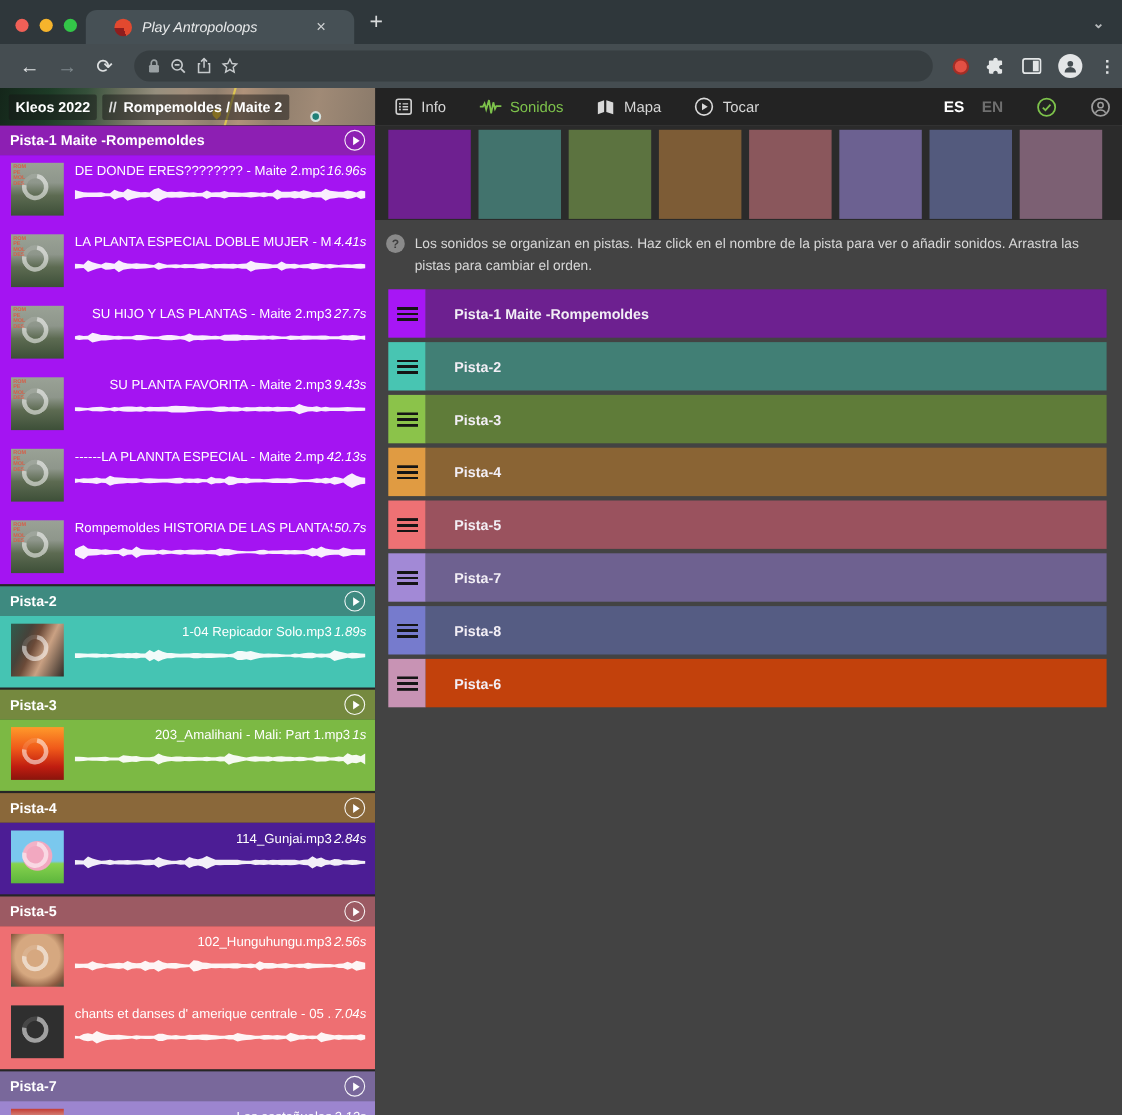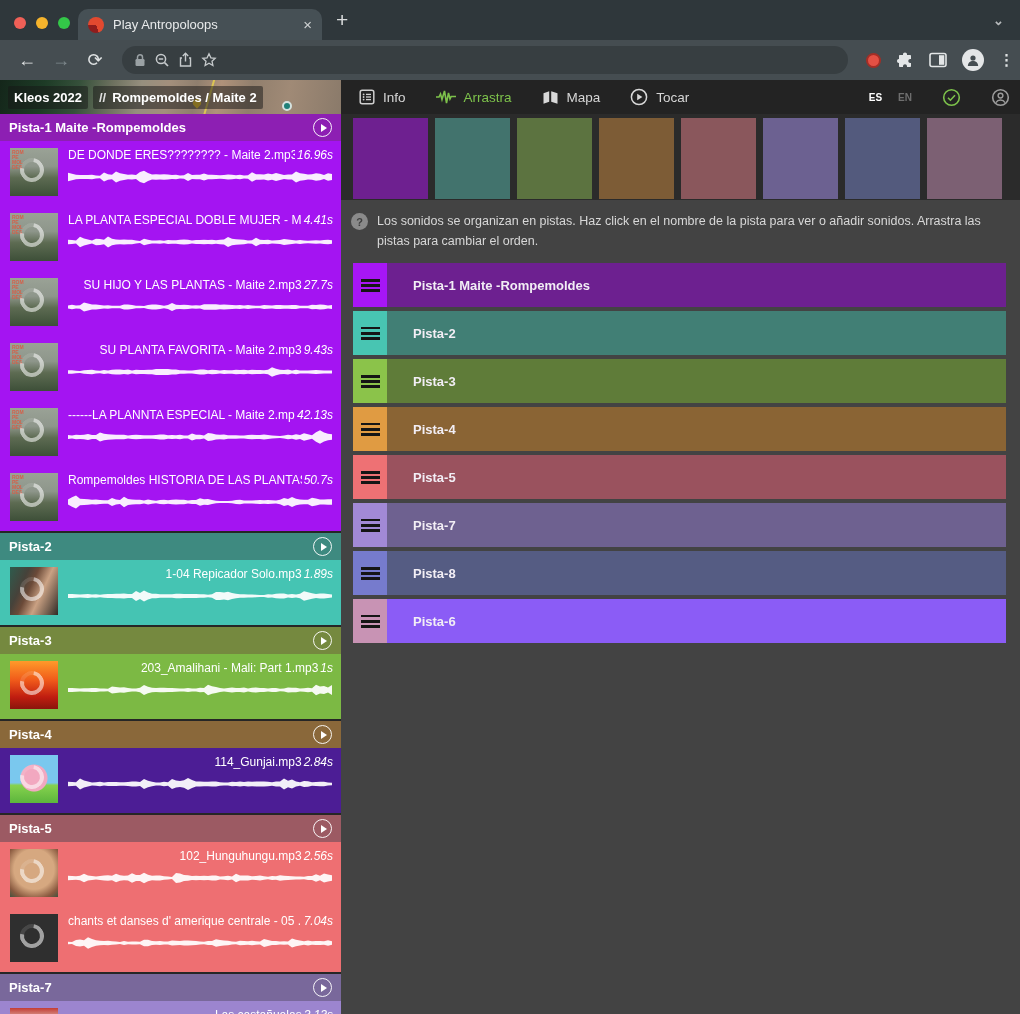--- a/index.html
+++ b/index.html
@@ -4,21 +4,21 @@
 <style>
   html,body{margin:0;padding:0;background:#1c1c1c;}
   *{box-sizing:border-box;font-family:"Liberation Sans",sans-serif;}
   #app{position:relative;width:1020px;height:1014px;overflow:hidden;background:#434343;}
 
   
   .tabstrip{position:absolute;left:0;top:0;width:100%;height:40px;background:#2f373b;}
   .traffic{position:absolute;left:14px;top:17px;display:flex;gap:10px;}
   .traffic span{width:12px;height:12px;border-radius:50%;}
   .tl-red{background:#f06057;}.tl-yellow{background:#f6b42c;}.tl-green{background:#33c748;}
-  .tab{position:absolute;left:78px;top:9px;width:244px;height:31px;background:#465055;border-radius:10px 10px 0 0;display:flex;align-items:center;gap:9px;padding:0 10px;color:#e8eaeb;font-size:13px;}
+  .tab{position:absolute;left:78px;top:9px;width:244px;height:31px;background:#465055;border-radius:10px 10px 0 0;display:flex;align-items:center;gap:9px;padding:0 26px;color:#e8eaeb;font-size:13px;font-style:italic;}
   .favicon{width:16px;height:16px;border-radius:50%;background:conic-gradient(from 160deg,#8f1d1d 0 110deg,#e2492f 110deg 360deg);flex:none;}
   .tab-title{flex:1;white-space:nowrap;overflow:hidden;}
   .tab-close{flex:none;color:#cfd2d3;font-size:15px;line-height:15px;}
   .newtab{position:absolute;left:336px;top:8px;color:#d8dadb;font-size:21px;font-weight:300;}
   .strip-chevron{position:absolute;right:16px;top:13px;color:#b7babc;font-size:13px;font-weight:bold;}
 
   .toolbar{position:absolute;left:0;top:40px;width:100%;height:40px;background:#454d51;display:flex;align-items:center;padding:0 12px;gap:4px;}
   .navbtn{width:30px;text-align:center;font-size:18px;color:#dfe2e3;flex:none;}
   .navbtn.disabled{color:#7f898d;}
   .urlpill{width:726px;height:28px;margin-left:8px;background:#373e41;border-radius:14px;display:flex;align-items:center;padding:0 12px;gap:8px;flex:none;}
@@ -37,21 +37,21 @@
   .map-line1{position:absolute;left:208px;top:-4px;width:2px;height:44px;background:#e6cf4e;transform:rotate(16deg);opacity:.85;}
   .map-pin{position:absolute;left:193px;top:19px;width:8px;height:8px;border-radius:50% 50% 50% 0;background:#f0c62e;transform:rotate(-45deg);}
   .map-marker{position:absolute;left:282px;top:21px;width:10px;height:10px;border-radius:50%;background:#1f8078;border:2px solid #d5e2df;}
   .bc-row{position:relative;display:flex;align-items:center;height:100%;padding-left:8px;gap:5px;font-size:13px;font-weight:bold;color:#fff;}
   .bc-chip{background:rgba(22,22,22,.5);padding:4px 6px;border-radius:2px;display:flex;gap:6px;align-items:center;white-space:nowrap;}
   .bc-sep{color:#e0e0e0;font-weight:bold;}
   .topnav{position:absolute;left:341px;top:0;right:0;height:34px;display:flex;align-items:center;padding:0 10px 0 18px;gap:30px;color:#d6d6d6;font-size:13.5px;}
   .nav-item{display:flex;align-items:center;gap:8px;}
   .nav-item.active{color:#7dc24b;}
   .nav-spacer{flex:1;}
-  .lang{font-weight:bold;font-size:10px;}
+  .lang{font-weight:bold;font-size:14px;}
   .lang-es{color:#ffffff;}.lang-en{color:#6f6f6f;margin-left:-14px;}
   .hicon{display:flex;align-items:center;}
 
   
   .sidebar{position:absolute;left:0;top:114px;width:341px;bottom:0;background:#262626;overflow:hidden;}
   .strack{margin-bottom:2px;}
   .strack-header{height:27px;display:flex;align-items:center;padding:0 9px;}
   .strack-name{flex:1;font-size:13px;font-weight:bold;color:#fff;white-space:nowrap;overflow:hidden;}
   .play-btn{width:19px;height:19px;flex:none;border:1.5px solid rgba(255,255,255,.92);border-radius:50%;display:flex;align-items:center;justify-content:center;}
   .play-btn i{display:block;width:0;height:0;border-left:6px solid #fff;border-top:4px solid transparent;border-bottom:4px solid transparent;margin-left:2px;}
@@ -187,21 +187,21 @@
             </svg>
         </span>
         <span>Info</span>
       </span>
       <span class="nav-item active">
         <span class="hicon">
           <svg width="20" height="16" viewBox="0 0 20 16">
               <path d="M0 8h3l1.5-3 1.5 5.5L8.5 2l2 12 2-10 1.5 6 1.2-2.5H20" fill="none" stroke="#7dc24b" stroke-width="1.6"></path>
             </svg>
         </span>
-        <span>Arrastra</span>
+        <span>Sonidos</span>
       </span>
       <span class="nav-item">
         <span class="hicon">
           <svg width="17" height="15" viewBox="0 0 17 15">
               <path d="M1.5 3.2 7.2 1.2v10.6L1.5 13.8zM9.2 1.2l6.3 2v10.6l-6.3-2z" fill="#d8d8d8"></path>
             </svg>
         </span>
         <span>Mapa</span>
       </span>
       <span class="nav-item">
@@ -529,20 +529,20 @@
             <span class="grip"></span>
           </div>
           <div class="row-bar" style="background: rgb(85, 92, 131);">
             <span>Pista-8</span>
           </div>
         </div>
         <div class="row">
           <div class="row-handle" style="background: rgb(200, 147, 180);">
             <span class="grip"></span>
           </div>
-          <div class="row-bar" style="background: #8b5cf6;">
+          <div class="row-bar" style="background: #c2410c;">
             <span>Pista-6</span>
           </div>
         </div>
       </div>
   </div>
 
 </div>
 
 </body></html>

